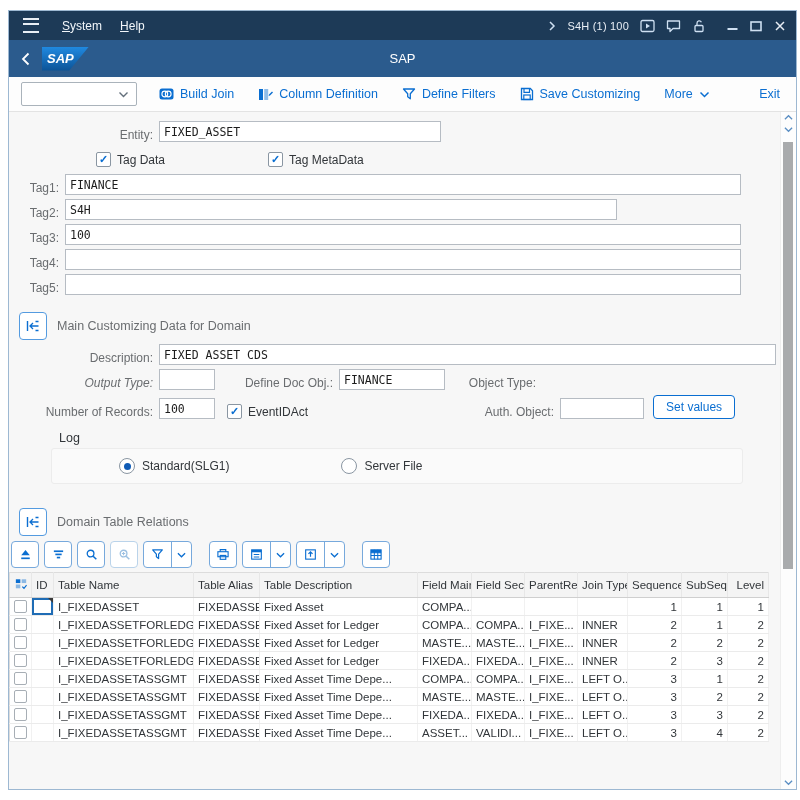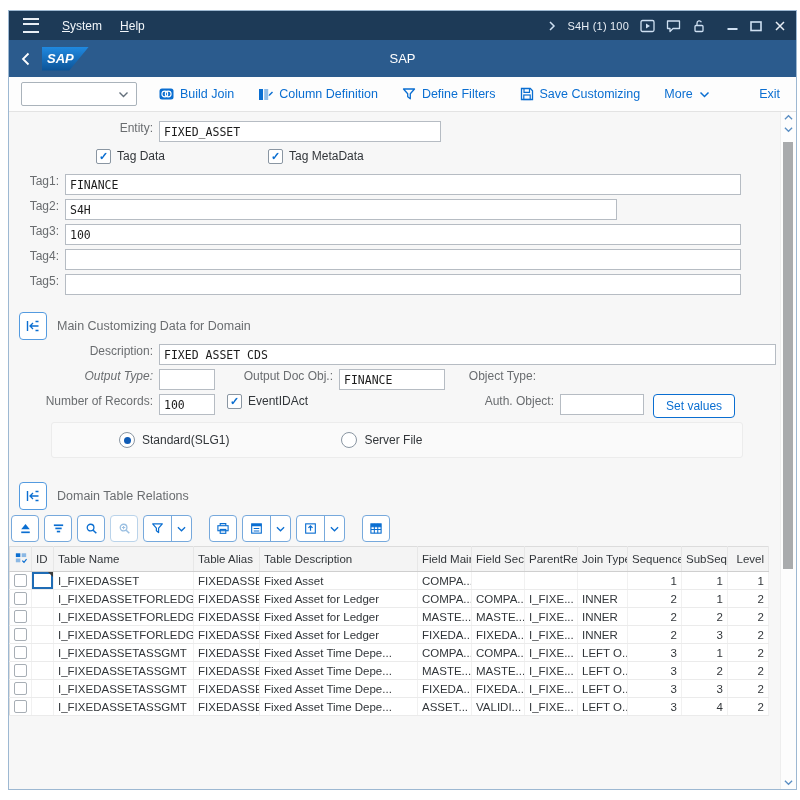--- a/index.html
+++ b/index.html
@@ -32,21 +32,21 @@
   .tb-title{position:absolute;left:0;right:0;text-align:center;font-size:13px;color:#fff;pointer-events:none;}
   
   .apptoolbar{height:34px;flex:0 0 34px;background:#fdfdfd;border-bottom:1px solid #e3e3e3;display:flex;align-items:center;padding:0 12px;}
   .layout-combo{width:116px;height:24px;border:1px solid #aab3bb;border-radius:2px;background:#fff;display:flex;align-items:center;justify-content:flex-end;padding:0 7px;box-sizing:border-box;color:#7b8691;cursor:pointer;margin-right:22px;}
   .tb-btn{display:flex;align-items:center;gap:6px;color:#0a6ed1;font-size:12.5px;cursor:pointer;margin-right:24px;white-space:nowrap;}
   .tb-btn svg{display:block;}
   .tb-exit{margin-left:auto;margin-right:4px;}
   
   .content{flex:1;position:relative;overflow:hidden;background:#f7f7f7;}
   .inner{position:absolute;left:0;top:0;right:15px;bottom:0;}
-  .frow{display:flex;align-items:flex-start;}
+  .frow{display:flex;align-items:flex-end;}
   .lbl{color:#6a6d70;text-align:right;padding-right:6px;font-size:12px;box-sizing:border-box;white-space:nowrap;}
   .fld{height:21px;box-sizing:border-box;border:1px solid #b6bcc3;background:#fff;
        font-family:"DejaVu Sans Mono",monospace;font-size:11.5px;padding:0 4px;color:#1c1c1c;border-radius:0;}
   
   .cb{width:13px;height:13px;border:1px solid #8a96a2;background:#fff;border-radius:2px;display:inline-flex;align-items:center;justify-content:center;flex:0 0 auto;cursor:pointer;}
   .cb .mark{visibility:hidden;color:#0a6ed1;font-size:11px;line-height:1;font-weight:bold;}
   .cb.on .mark{visibility:visible;}
   .cb-label{margin-left:6px;color:#32363a;font-size:12px;}
   .radio{width:14px;height:14px;border:1px solid #8a96a2;border-radius:50%;background:#fff;display:inline-flex;align-items:center;justify-content:center;cursor:pointer;flex:0 0 auto;}
   .radio .dot{visibility:hidden;width:7px;height:7px;border-radius:50%;background:#0f5bb5;}
@@ -257,37 +257,38 @@
 
 
       <div class="frow" style="margin-top:4px;">
         <span class="lbl" style="width:150px;">Description:</span>
         <input class="fld" style="width: 617px;" readonly="" value="FIXED ASSET CDS">
       </div>
 
       <div class="frow" style="margin-top:4px;">
         <span class="lbl" style="width:150px;font-style:italic;">Output Type:</span>
         <input class="fld" style="width: 56px;" readonly="" value="">
-        <span class="lbl" style="width:124px;">Output Doc Obj.:</span>
+        <span class="lbl" style="width:124px;">Define Doc Obj.:</span>
         <input class="fld" style="width: 106px;" readonly="" value="FINANCE">
         <span class="lbl" style="width:97px;">Object Type:</span>
       </div>
 
       <div class="frow" style="margin-top:4px;height:25px;">
         <span class="lbl" style="width:150px;">Number of Records:</span>
         <input class="fld" style="width: 56px;" readonly="" value="100">
         <span class="cb on" style="margin-left:12px;">
             <span class="mark">✓</span>
           </span>
         <span class="cb-label">EventIDAct</span>
         <span class="lbl" style="width:252px;">Auth. Object:</span>
         <input class="fld" style="width: 84px;" readonly="" value="">
         <button class="btn-outline" style="margin-left:9px;">Set values</button>
       </div>
 
+      <div style="margin-top:12px;margin-left:50px;color:#32363a;font-size:12.5px;">Log</div>
       <div class="log-box" style="margin-top:3px;margin-left:42px;width:692px;height:36px;padding-left:67px;box-sizing:border-box;">
         <span class="radio on">
             <span class="dot"></span>
           </span>
         <span class="radio-label">Standard(SLG1)</span>
         <span class="radio" style="margin-left:112px;">
             <span class="dot"></span>
           </span>
         <span class="radio-label">Server File</span>
       </div>

